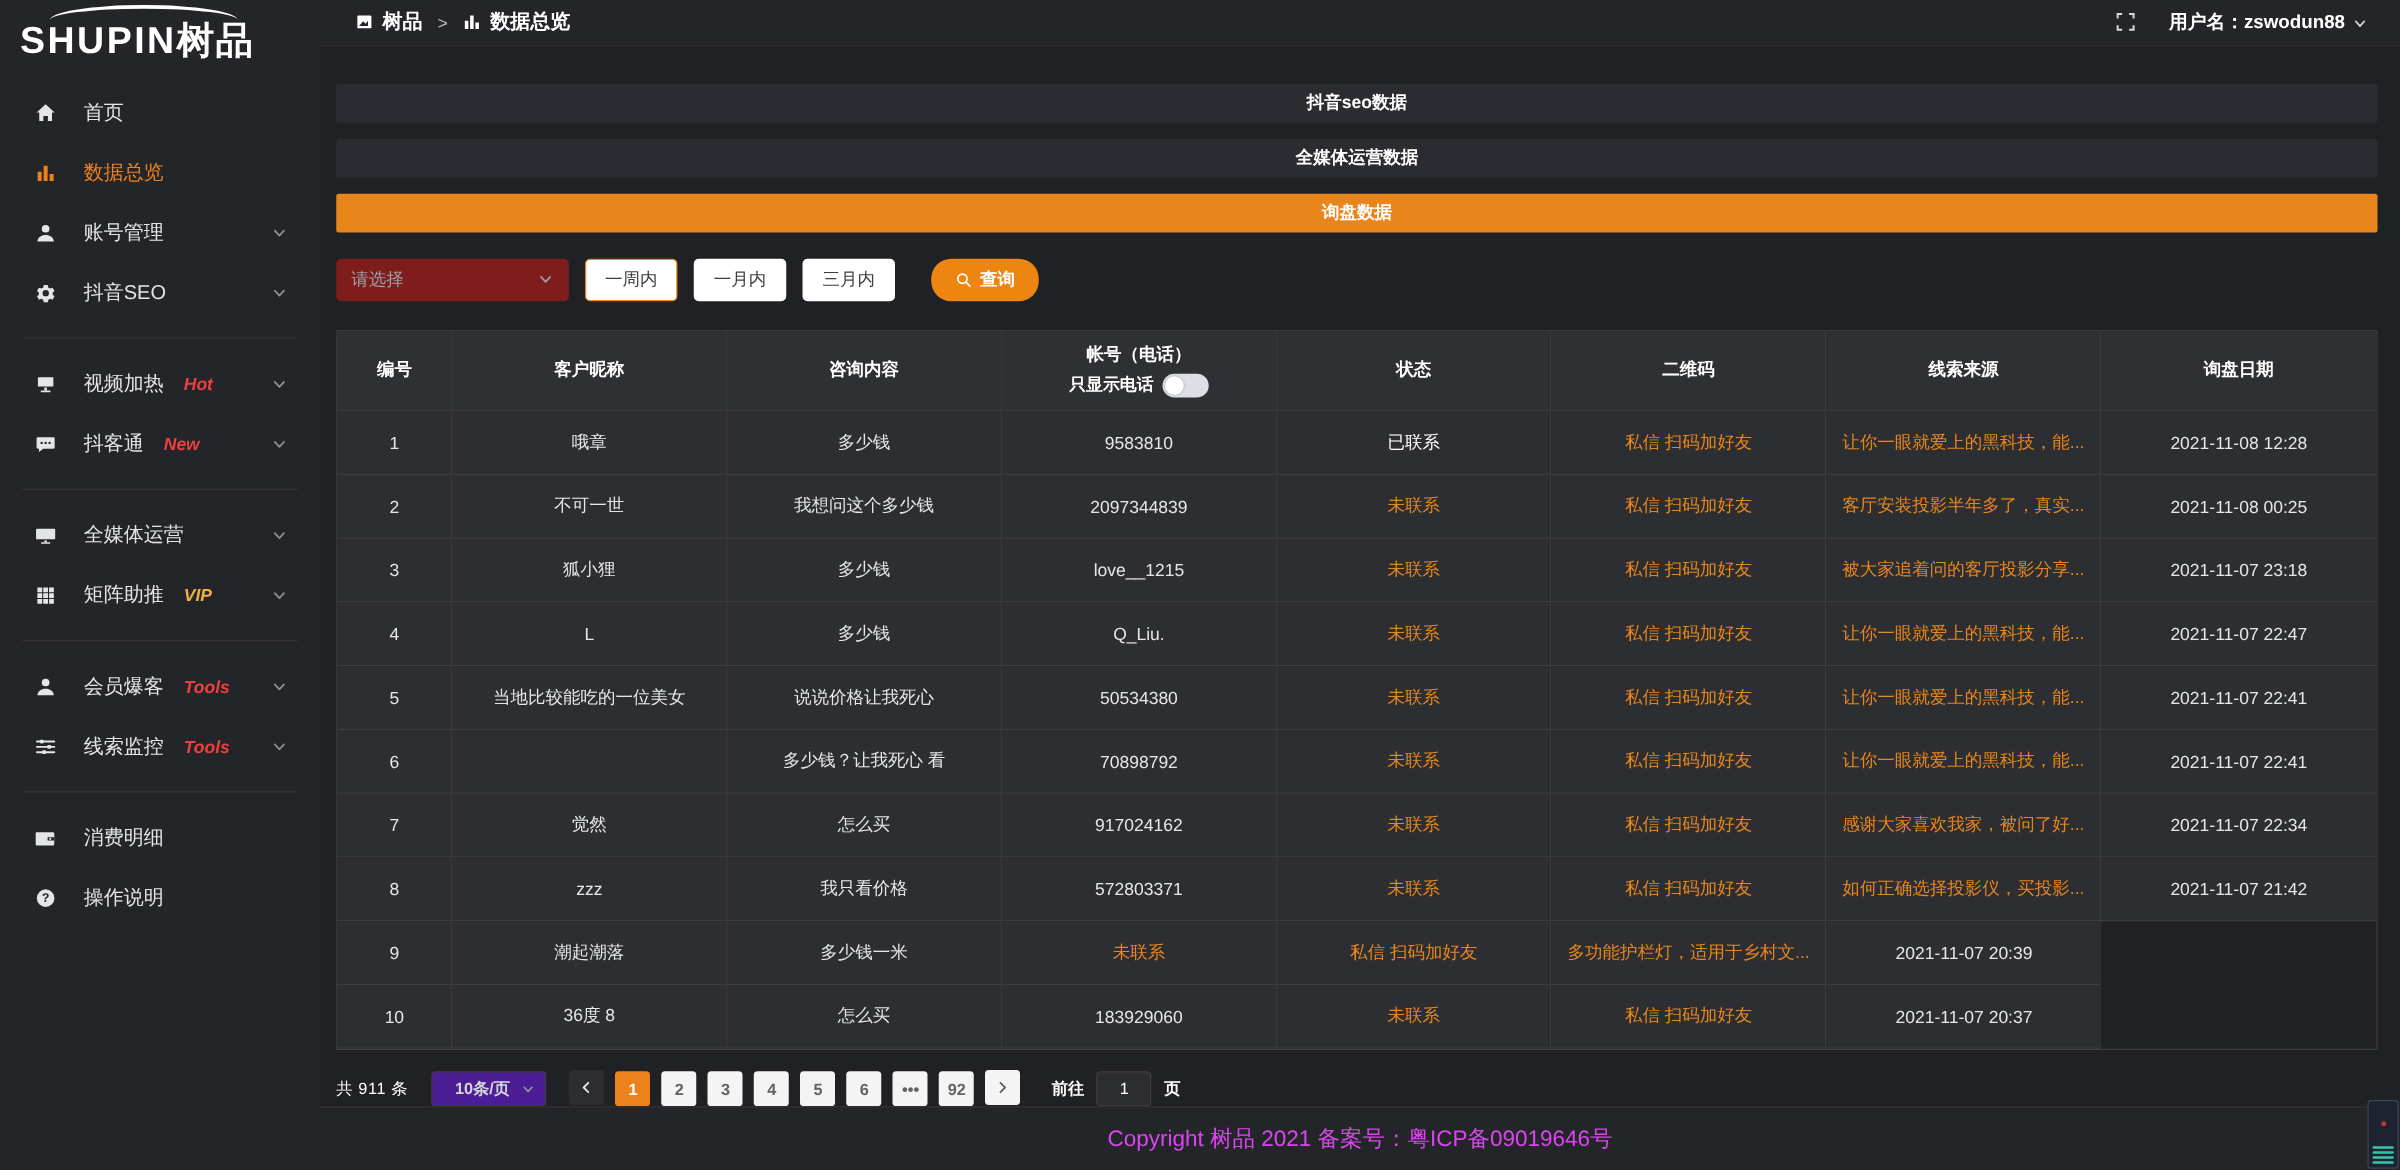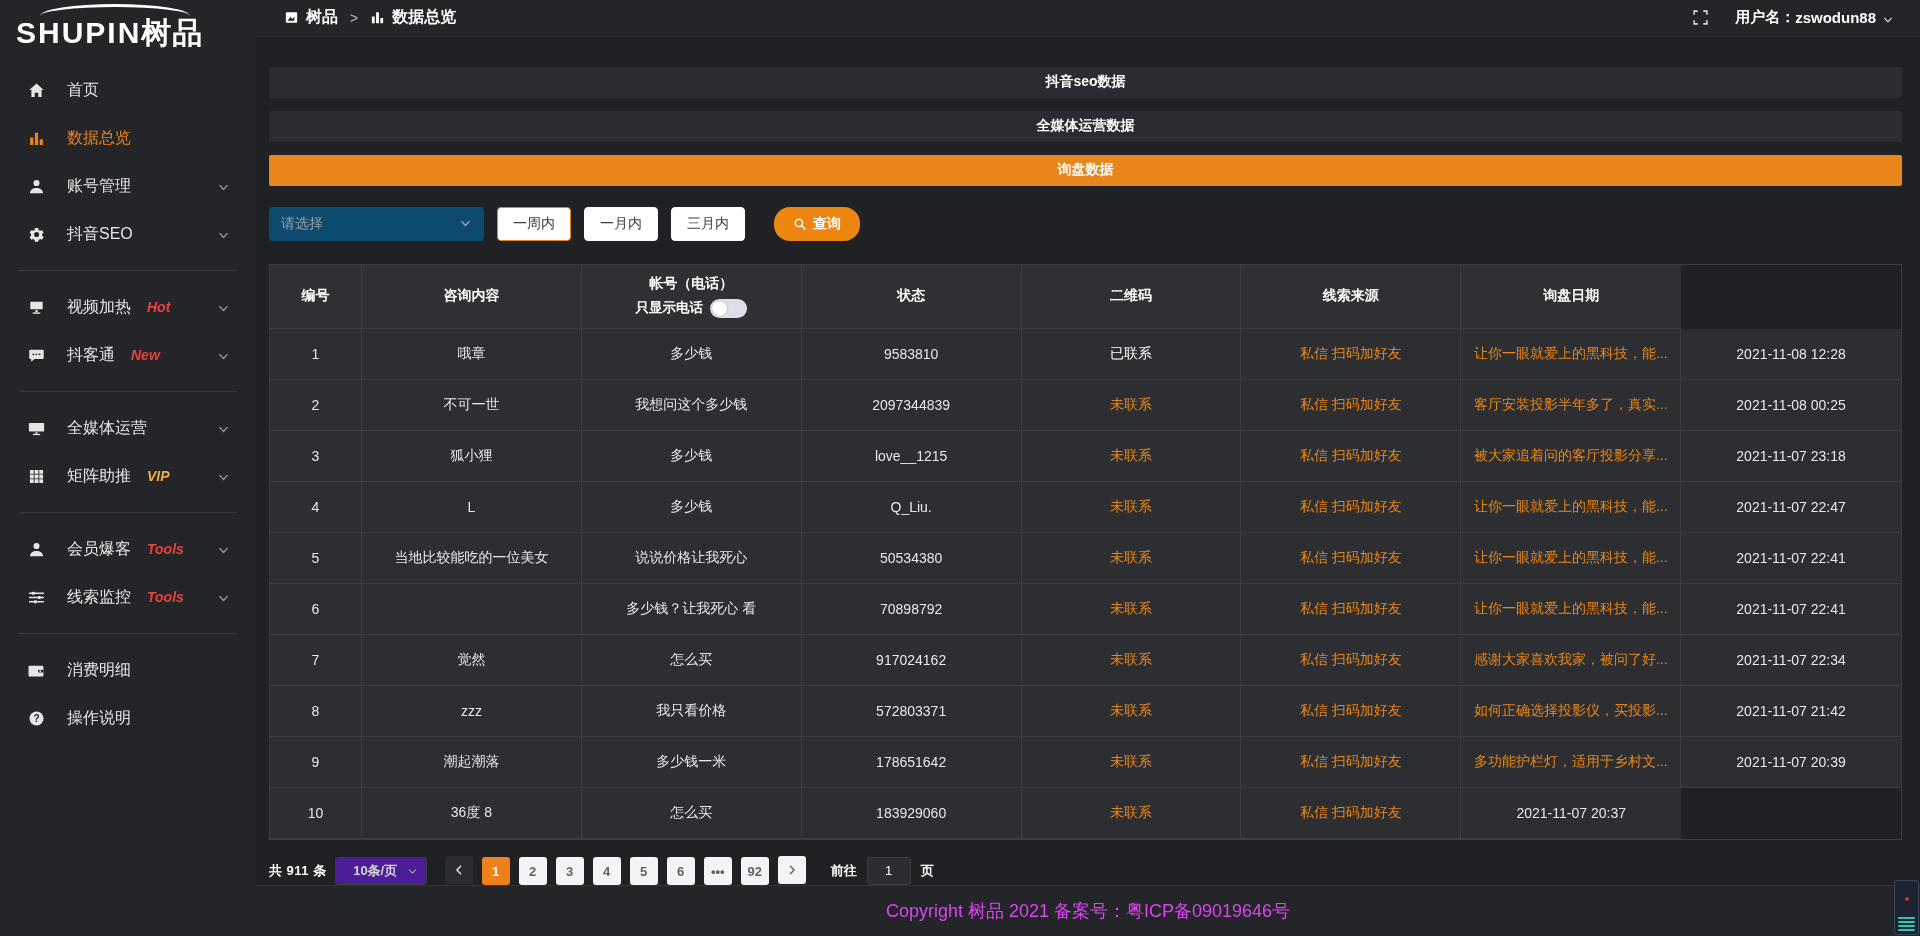--- a/index.html
+++ b/index.html
@@ -47,21 +47,21 @@
 
   
   .tabs { display:flex; margin-top:30px; gap:13px;flex-direction:column; }
   .tab-btn { background:#2b2c31; color:#fff; border:none; font-size:14px; font-weight:bold;
     padding:0 17px; height:31px; border-radius:2px; cursor:pointer;
     font-family:inherit; }
   .tab-btn.active { background:#e8861b; }
 
   
   .filter-row { display:flex; margin-top:21px; align-items:center; }
-  .select { width:215px; height:34px; background:#0c4a6e; border-radius:4px; color:#9b9fa6;
+  .select { width:186px; height:34px; background:#7f1d1d; border-radius:4px; color:#9b9fa6;
     font-size:14px; display:flex; align-items:center; padding:0 12px; cursor:pointer; }
   .select .sel-text { flex:1; }
   .select .chev { width:13px; height:13px; color:#9b9fa6; }
   .select .chev svg { width:100%; height:100%; }
   .range-btn { height:34px; padding:0 15px; margin-left:13px; background:#fff; color:#3c3d41;
     border:1px solid #fff; border-radius:4px; font-size:14px; cursor:pointer; font-family:inherit; }
   .range-btn.active { border-color:#e8861b; }
   .search-btn { height:34px; margin-left:29px; padding:0 19px; background:#ed8511; color:#fff;
     border:none; border-radius:16px; font-size:14px; font-weight:bold; cursor:pointer;
     display:flex; align-items:center; gap:6px; font-family:inherit; }
@@ -81,21 +81,21 @@
   .sub-toggle { display:flex; align-items:center; gap:7px; font-weight:bold; font-size:13.5px; }
   .switch { width:37px; height:19px; background:#dcdfe6; border-radius:10px; position:relative;
     cursor:pointer; display:inline-block; }
   .switch .knob { position:absolute; left:2px; top:2px; width:15px; height:15px;
     border-radius:50%; background:#fff; box-shadow:0 0 2px rgba(0,0,0,.3); }
   .cell-orange { color:#e8861b; }
   .status-done { color:#fff; }
 
   
   .pagination { display:flex; align-items:center; margin-top:16px; font-size:13px; color:#fff; }
-  .pg-total { font-weight:bold; margin-right:8px; letter-spacing:.5px; }
+  .pg-total { font-weight:normal; margin-right:19px; letter-spacing:.5px; }
   .pg-select { width:92px; height:28px; background:#4c1d95; border:1px solid #3c3d41;
     border-radius:3px; color:#d4d5d8; display:flex; align-items:center; padding:0 8px;
     cursor:pointer; margin-right:18px; font-weight:bold; }
   .pg-select .sel-text { flex:1; text-align:center; }
   .pg-select .chev { width:11px; height:11px; color:#9b9fa6; }
   .pg-select .chev svg { width:100%; height:100%; }
   .pg-btn { min-width:28px; height:28px; border:none; border-radius:3px; margin-right:9px;
     font-size:13px; font-weight:bold; cursor:pointer; font-family:inherit;
     display:inline-flex; align-items:center; justify-content:center; padding:0 6px; }
   .pg-btn.nav { background:#2c2d31; color:#e6e7e9; }
@@ -358,20 +358,23 @@
           <span>查询</span>
         </button>
       </div>
 
       <div class="table">
         <div class="t-row t-head" id="table-head">
             <div class="t-cell">
               <div>编号</div>
             </div>
             <div class="t-cell">
+              <div>客户昵称</div>
+            </div>
+            <div class="t-cell">
               <div>咨询内容</div>
             </div>
             <div class="t-cell">
               <div>帐号（电话）</div>
               <div class="sub-toggle">
                 <span>只显示电话</span>
                 <span class="switch">
                   <span class="knob"></span>
                 </span>
               </div>
@@ -467,21 +470,20 @@
               <div class="t-cell ">572803371</div>
               <div class="t-cell cell-orange">未联系</div>
               <div class="t-cell cell-orange">私信 扫码加好友</div>
               <div class="t-cell cell-orange">如何正确选择投影仪，买投影...</div>
               <div class="t-cell ">2021-11-07 21:42</div>
             </div>
             <div class="t-row">
               <div class="t-cell ">9</div>
               <div class="t-cell ">潮起潮落</div>
               <div class="t-cell ">多少钱一米</div>
-              <div class="t-cell ">178651642</div>
               <div class="t-cell cell-orange">未联系</div>
               <div class="t-cell cell-orange">私信 扫码加好友</div>
               <div class="t-cell cell-orange">多功能护栏灯，适用于乡村文...</div>
               <div class="t-cell ">2021-11-07 20:39</div>
             </div>
             <div class="t-row">
               <div class="t-cell ">10</div>
               <div class="t-cell ">36度 8</div>
               <div class="t-cell ">怎么买</div>
               <div class="t-cell ">183929060</div>

